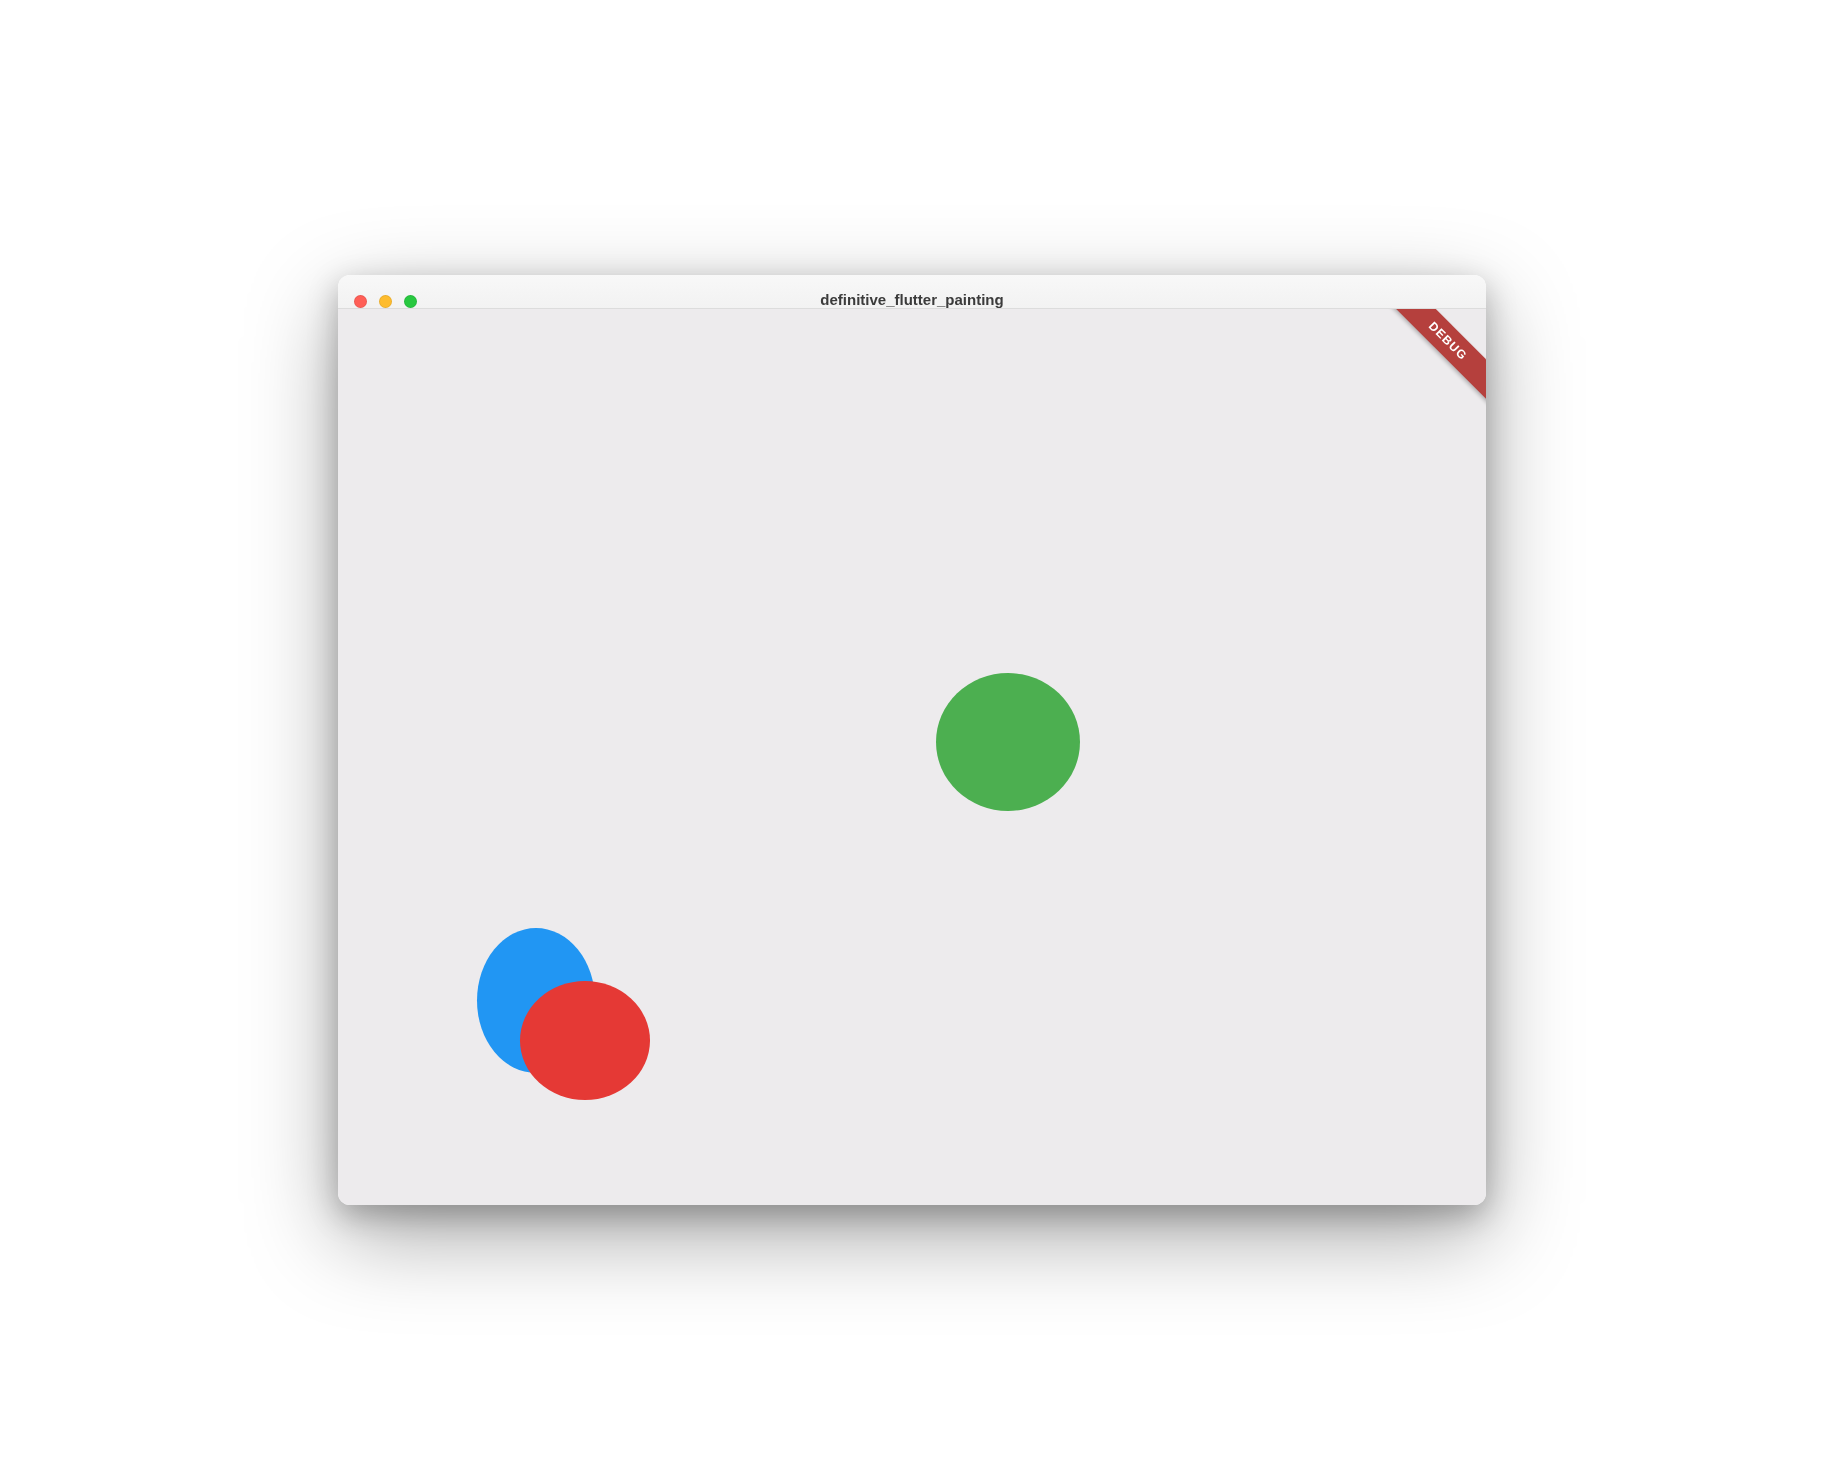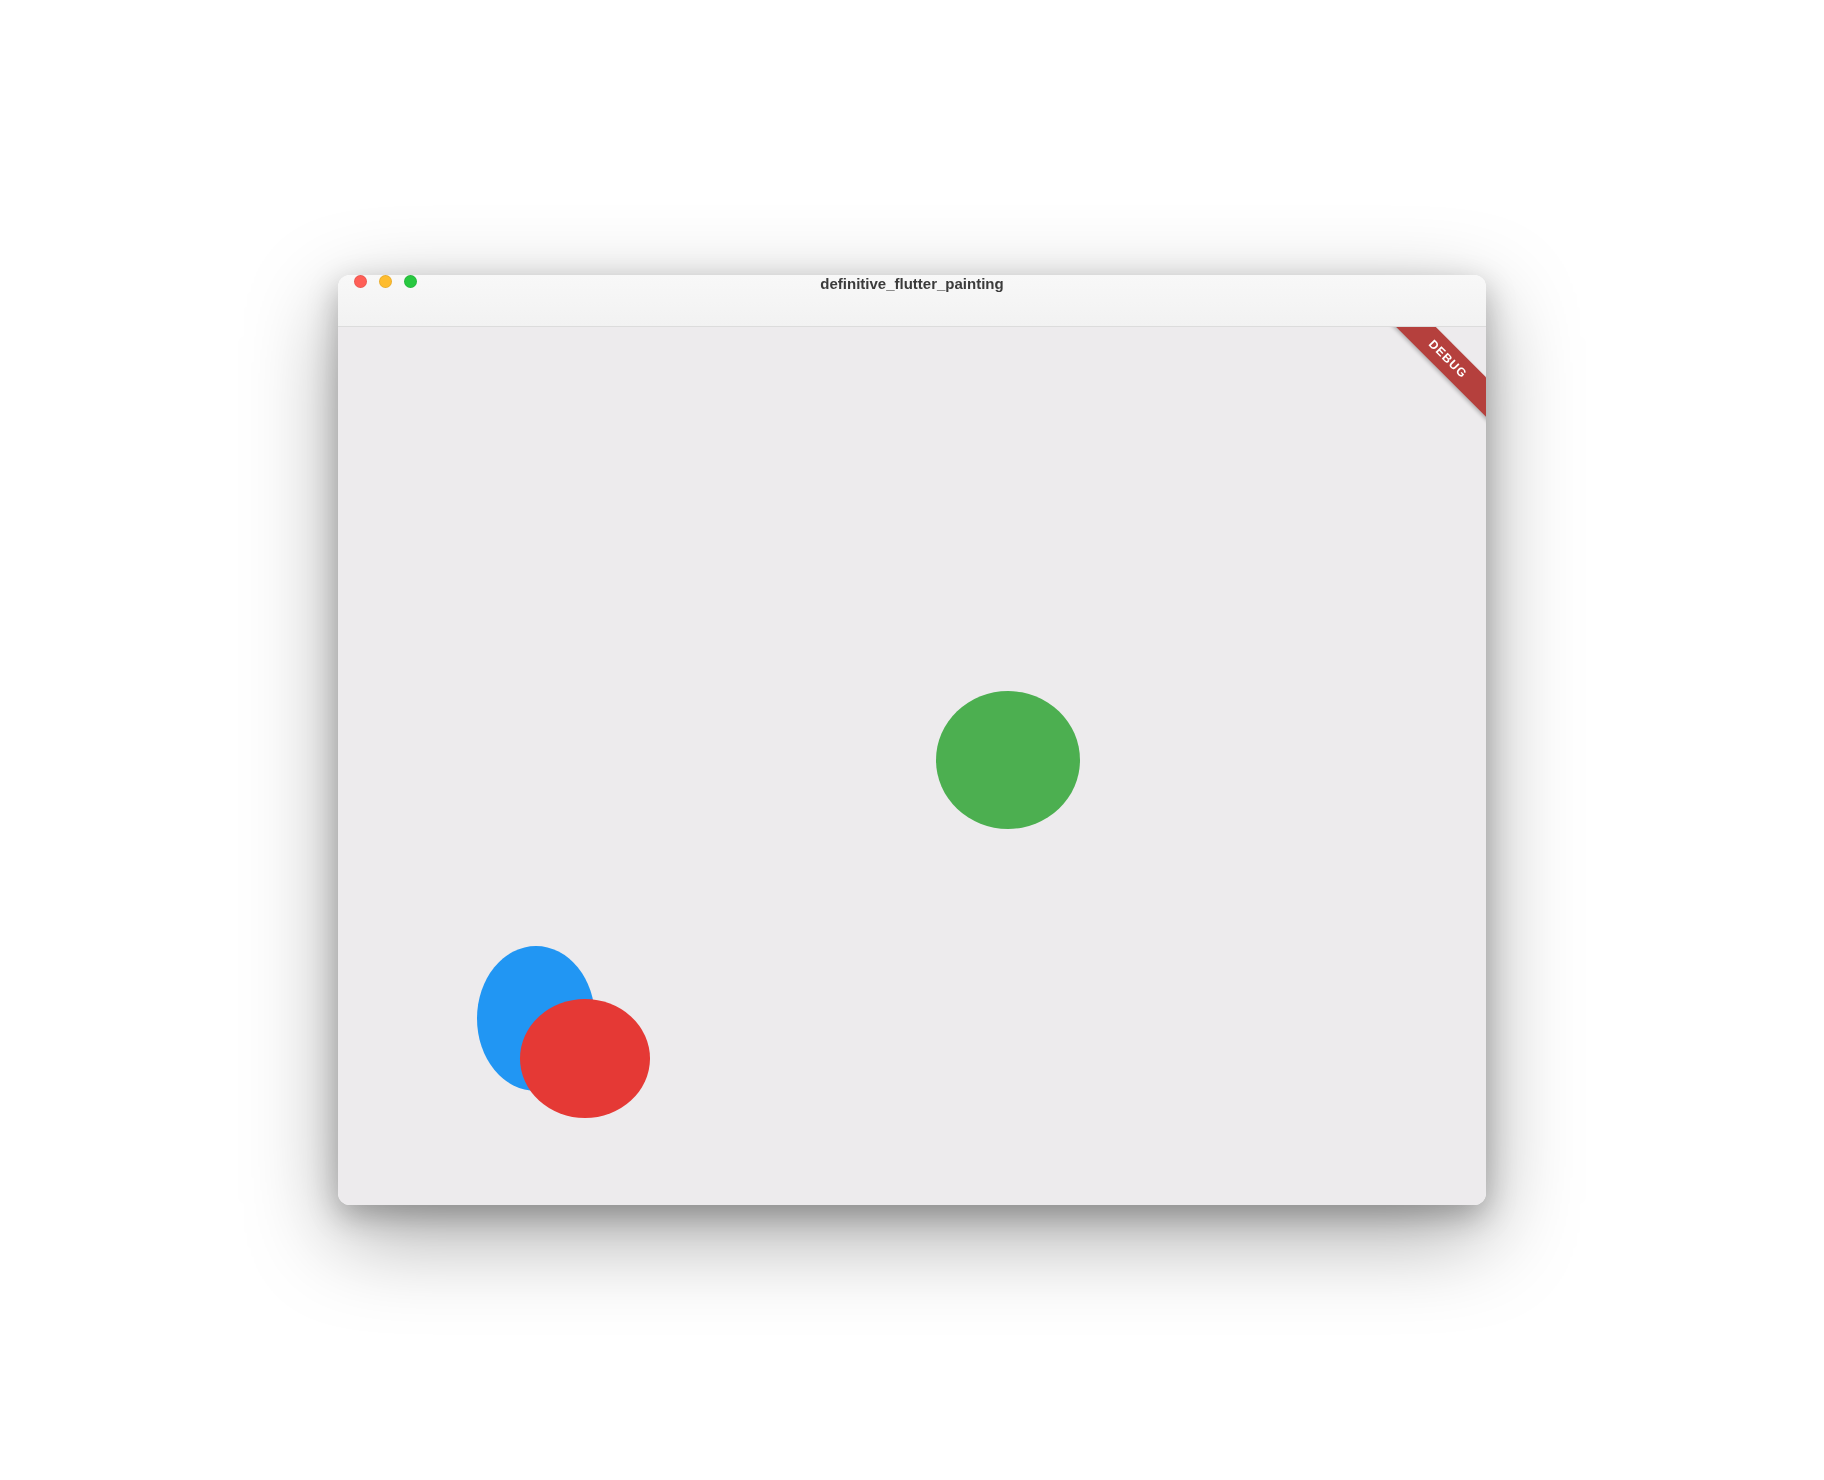--- a/index.html
+++ b/index.html
@@ -24,25 +24,25 @@
       background: #ffffff;
       border-radius: 12px;
       box-shadow: 0 30px 90px rgba(0,0,0,0.35), 0 10px 30px rgba(0,0,0,0.25);
       overflow: hidden;
       display: flex;
       flex-direction: column;
       position: relative;
     }
 
     .titlebar {
-      height: 52px;
+      height: 34px;
       background: linear-gradient(#f8f8f8, #f2f2f2);
       border-bottom: 1px solid #dcdcdc;
       display: flex;
-      align-items: flex-start;
+      align-items: flex-end;
       position: relative;
     }
 
     .traffic-lights {
       display: flex;
       gap: 12px;
       padding-left: 16px;
       align-items: center;
     }
 

